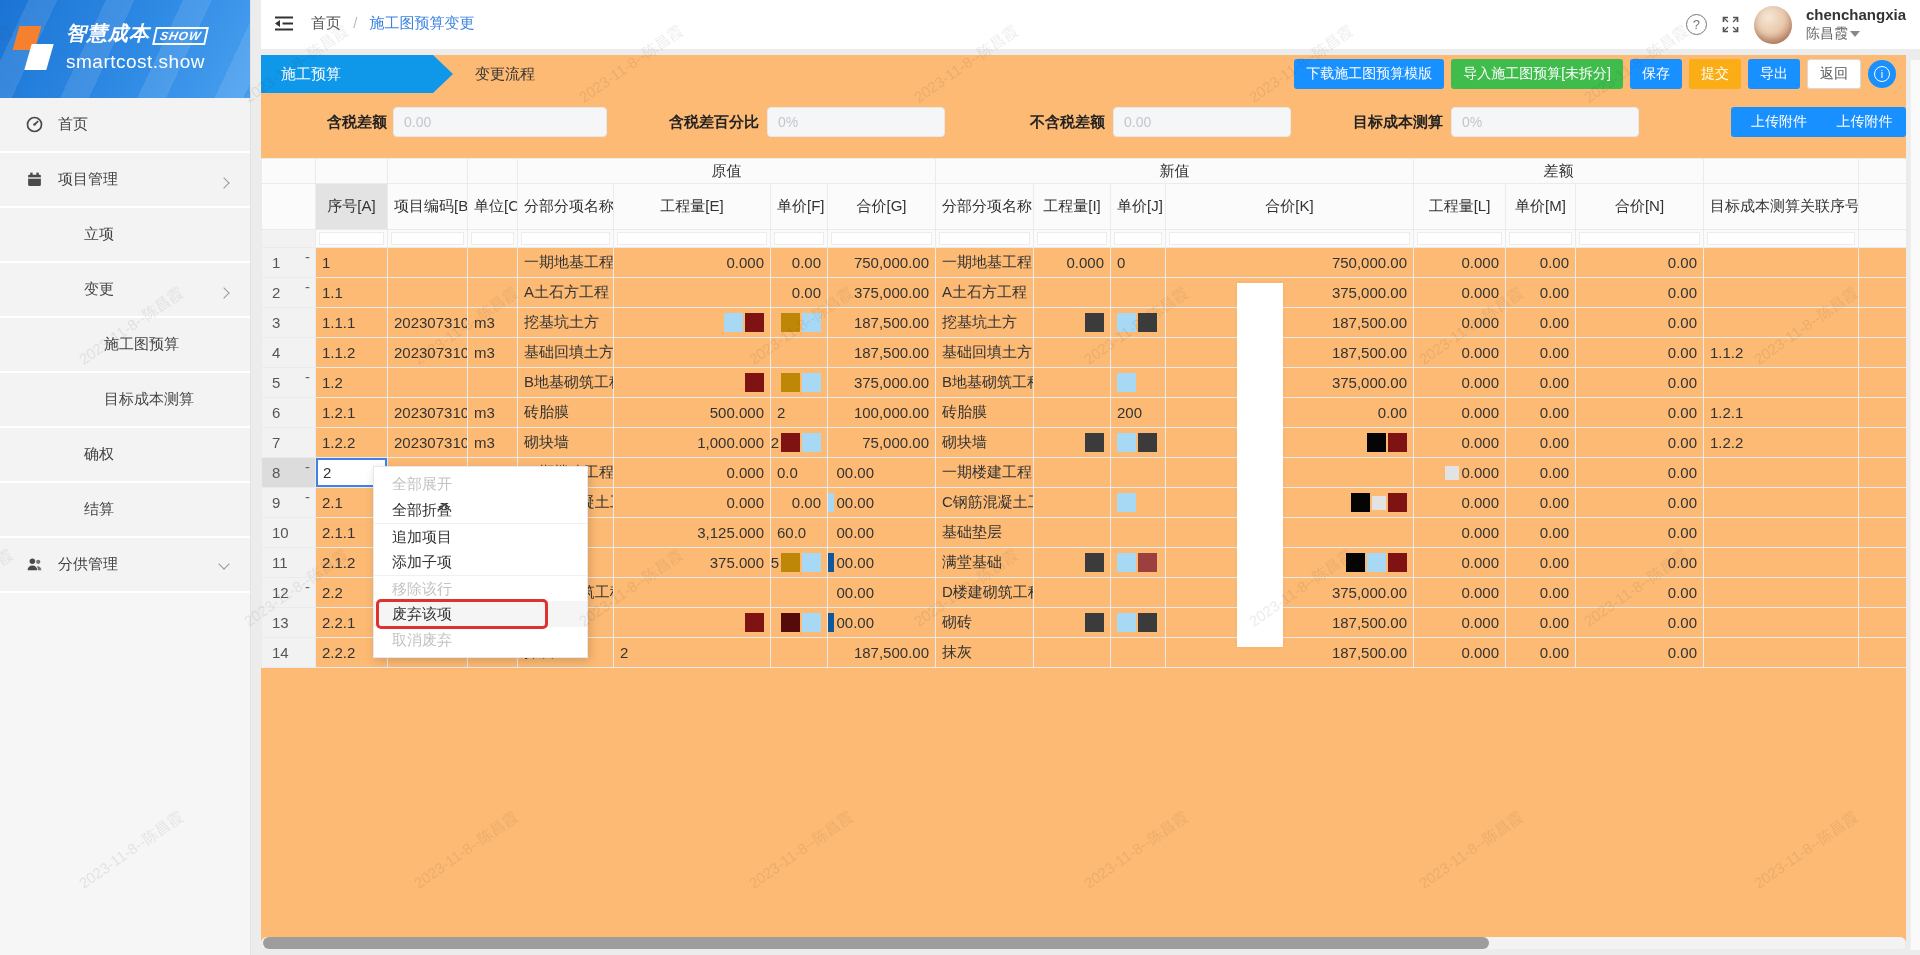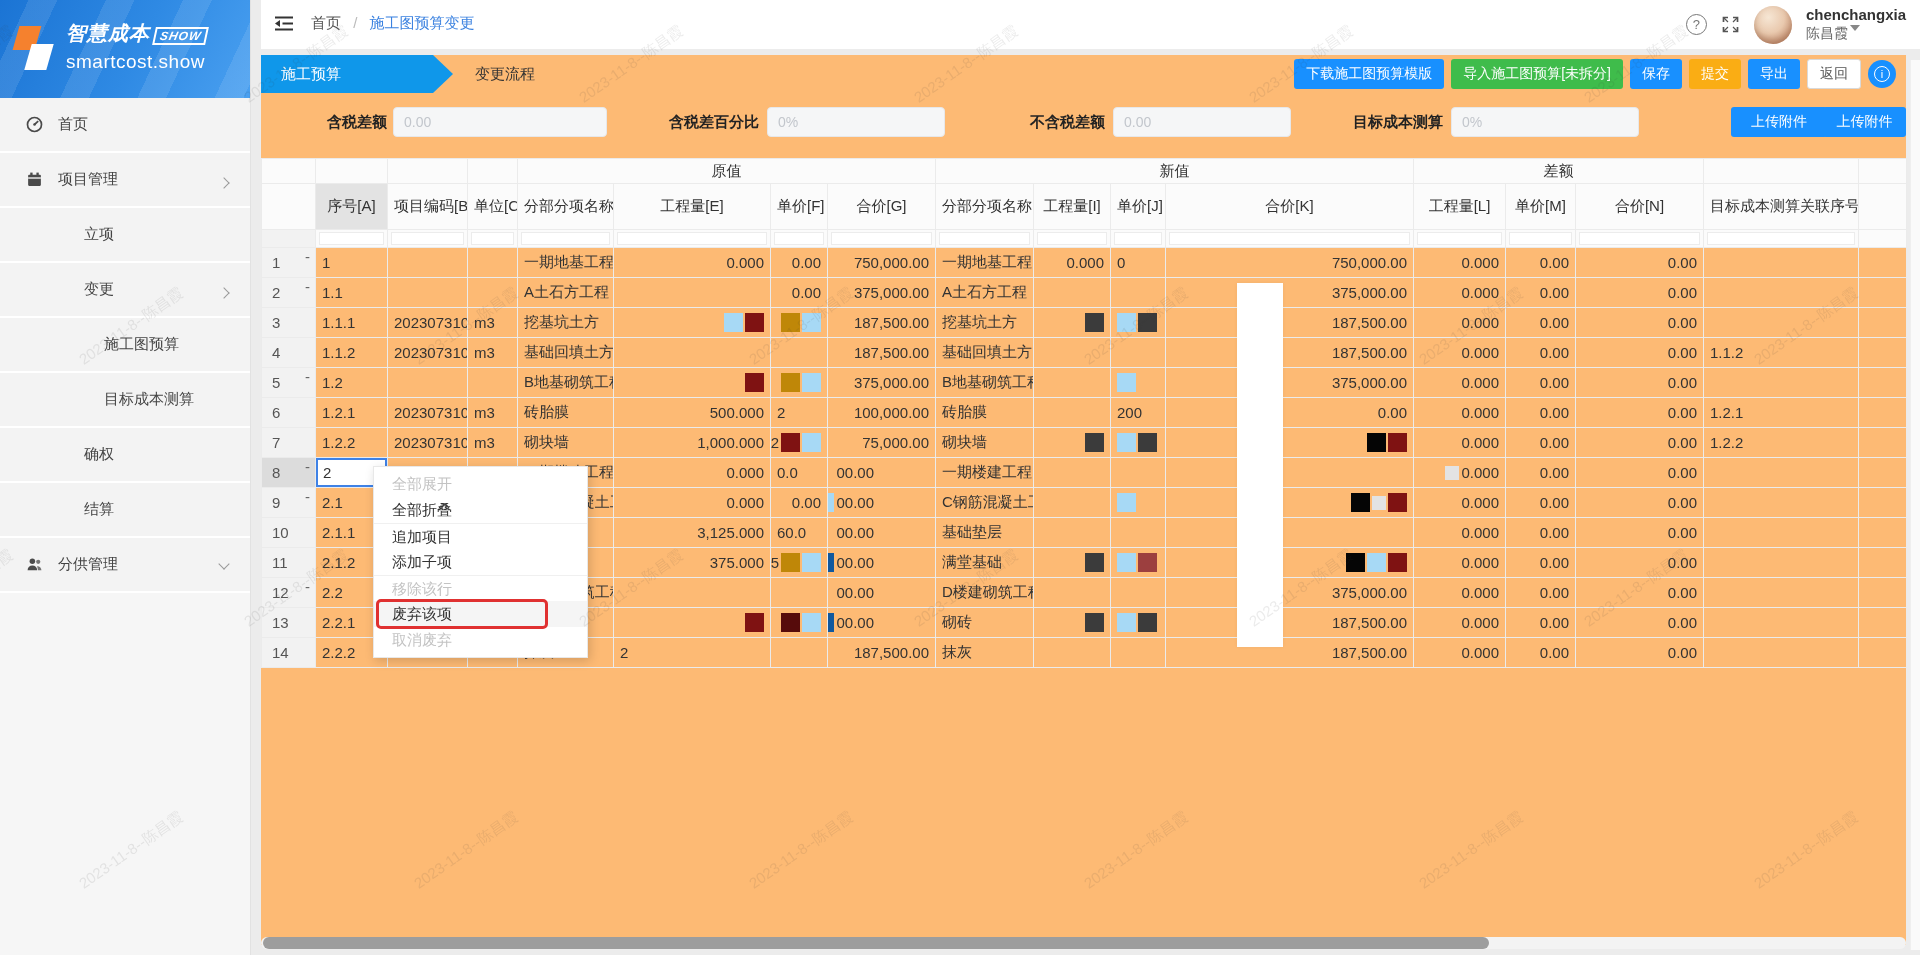--- a/index.html
+++ b/index.html
@@ -191,21 +191,21 @@
     <div class="helpc">?</div>
     <span class="fsic">
       <svg width="19" height="19" fill="none" stroke="#555" stroke-width="1.7">
           <path d="M7 2.5H2.5V7M12 2.5h4.5V7M16.5 12v4.5H12M2.5 12v4.5H7"></path>
           <path d="M2.5 2.5l4.5 4.5M16.5 2.5L12 7M16.5 16.5L12 12M2.5 16.5L7 12" stroke-width="1.2"></path>
         </svg>
     </span>
     <div class="avatar"></div>
     <div class="uname">
       <div class="en">chenchangxia</div>
-      <div class="cn" style="display:flex;">
+      <div class="cn" style="display:flex;align-items:center">
           <span>陈昌霞</span>
           <span class="caret"></span>
         </div>
     </div>
   </div>
 </div>
 
 <div class="card">
   <div class="tabsrow">
     <div class="tab-arrow">施工预算</div>

